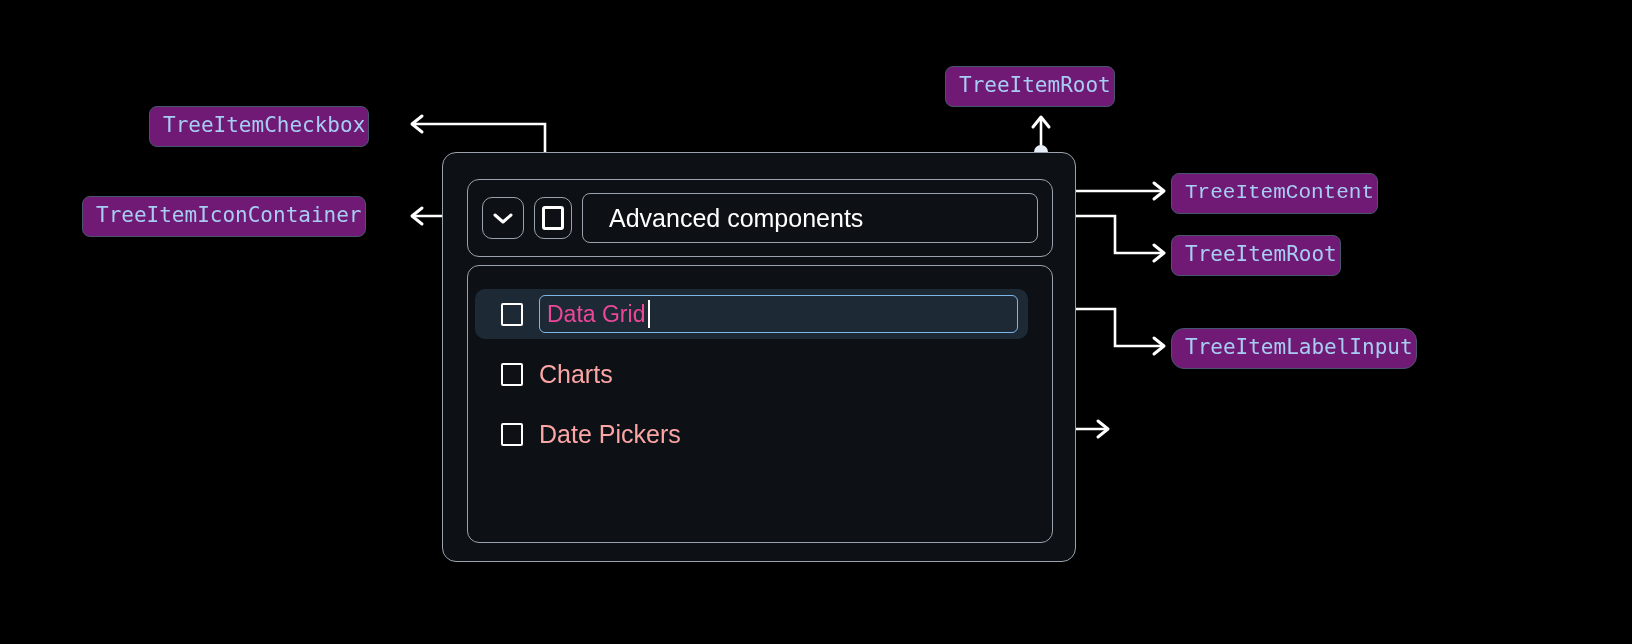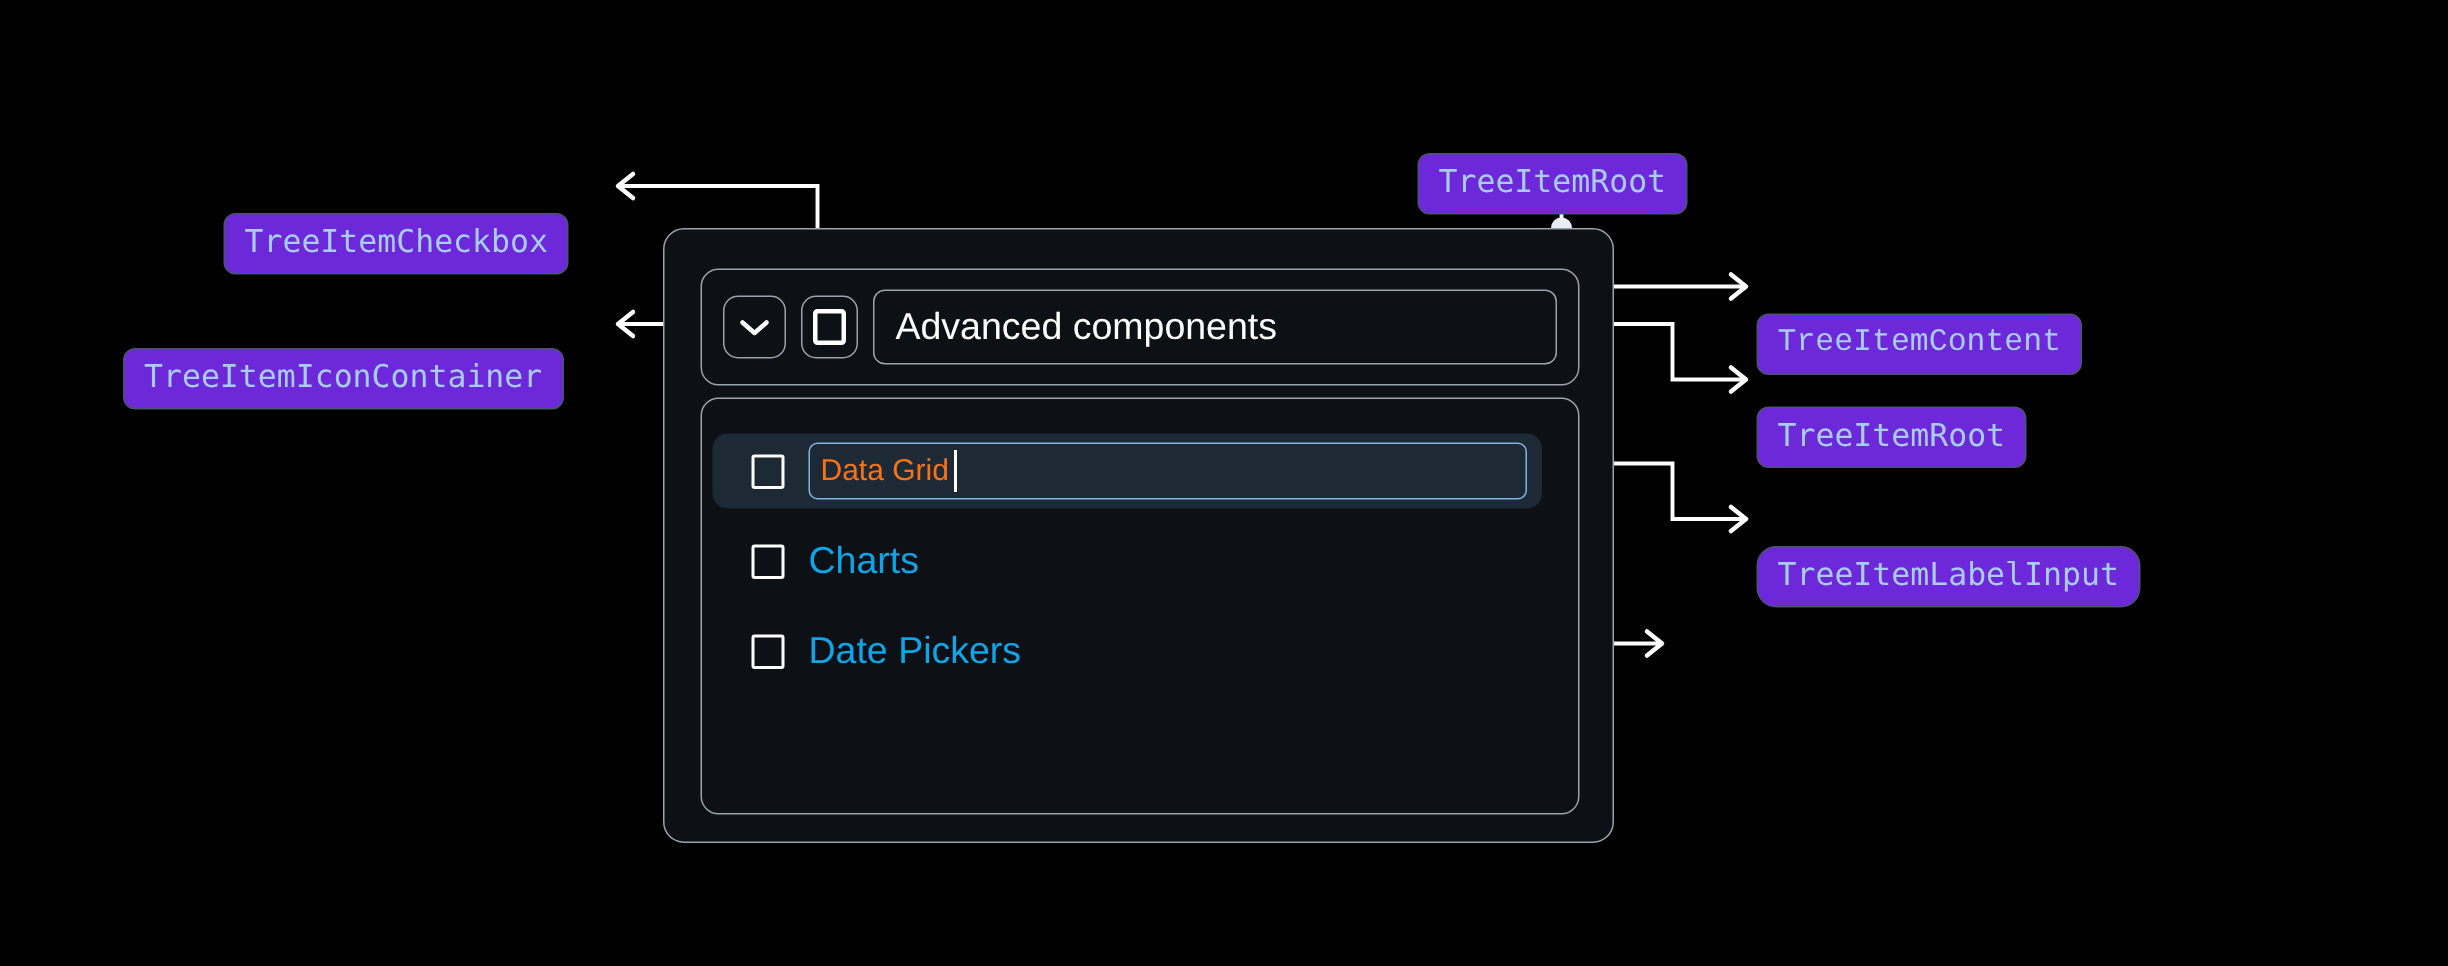--- a/index.html
+++ b/index.html
@@ -22,27 +22,26 @@
   
   .chip {
     position: absolute;
     display: inline-flex;
     align-items: center;
     justify-content: center;
     font-family: "DejaVu Sans Mono", monospace;
     font-size: 21px;
     letter-spacing: 0px;
     color: #a8cdf2;
-    background: #6d28d9;
+    background: #701a75;
     border: 1.5px solid #46566c;
     border-radius: 8px;
-    padding: 7px 13px 9px 13px;
+    padding: 7px 3px 9px 13px;
     white-space: nowrap;
     line-height: 1.1;
-    margin-top: 36px;
   }
 
   
   #connectors {
     position: absolute;
     left: 0; top: 0;
     width: 1632px;
     height: 644px;
     pointer-events: none;
   }
@@ -103,21 +102,21 @@
     border-radius: 3px;
   }
 
   .label-box {
     flex: 1 1 auto;
     height: 50px;
     border: 1.5px solid #9aa3ad;
     border-radius: 8px;
     display: flex;
     align-items: center;
-    padding-left: 14px;
+    padding-left: 26px;
     color: #ffffff;
     font-size: 25px;
   }
 
   
   .group-transition {
     position: absolute;
     left: 24px;
     top: 112px;
     width: 586px;
@@ -150,40 +149,40 @@
   .row-cb {
     width: 22px;
     height: 23px;
     flex: 0 0 22px;
     border: 2.5px solid #ffffff;
     border-radius: 2px;
     margin-right: 16px;
   }
 
   .row-label {
-    color: #0ea5e9;
+    color: #fca5a5;
     font-size: 25px;
     line-height: 1;
   }
 
   .row-input {
     flex: 1 1 auto;
     height: 38px;
     margin-right: 10px;
     border: 1.5px solid #7fb6e8;
     border-radius: 6px;
     background: transparent;
     display: flex;
     align-items: center;
     padding-left: 7px;
     position: relative;
   }
   .row-input .txt {
-    color: #f97316;
-    font-size: 20px;
+    color: #ec4899;
+    font-size: 23px;
     line-height: 1;
   }
   .row-input .caret {
     display: inline-block;
     width: 2px;
     height: 28px;
     background: #ffffff;
     margin-left: 3px;
   }
 

